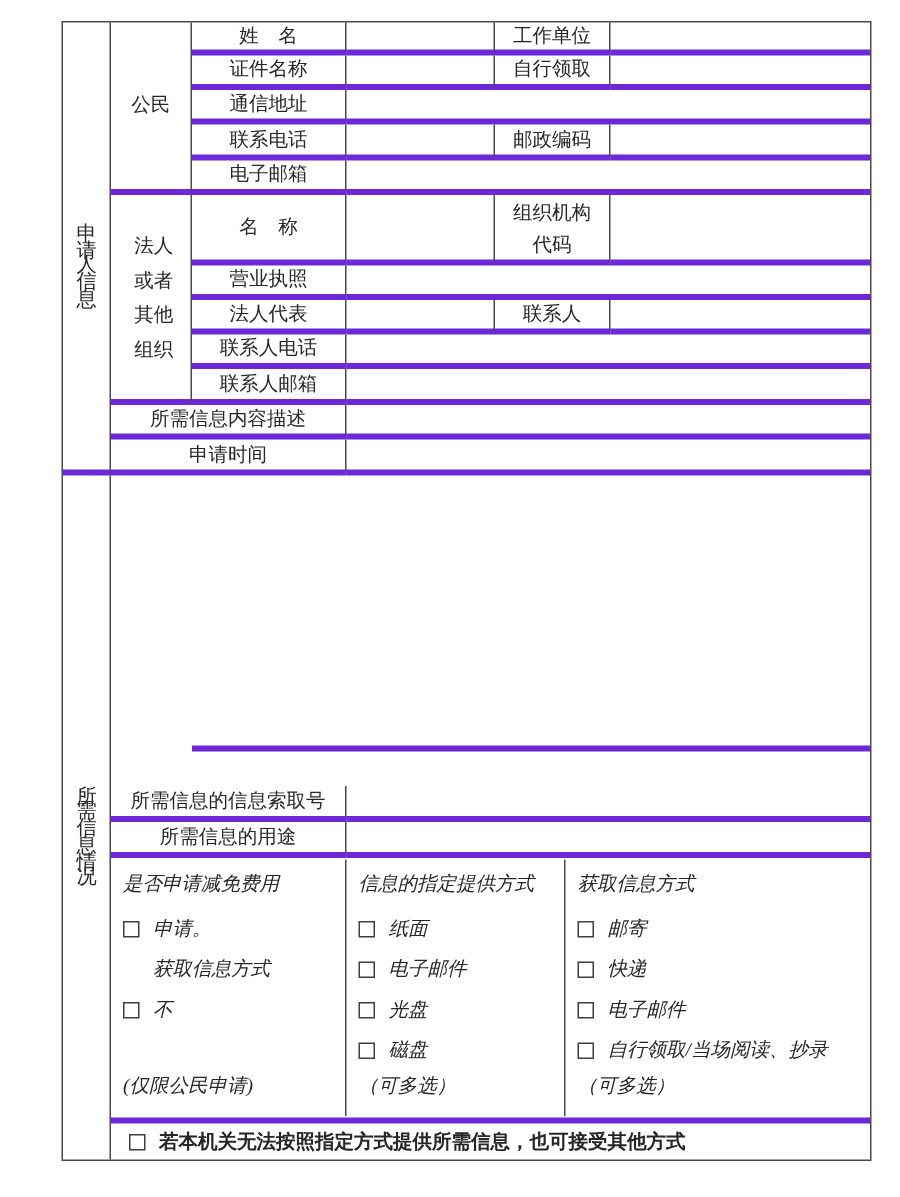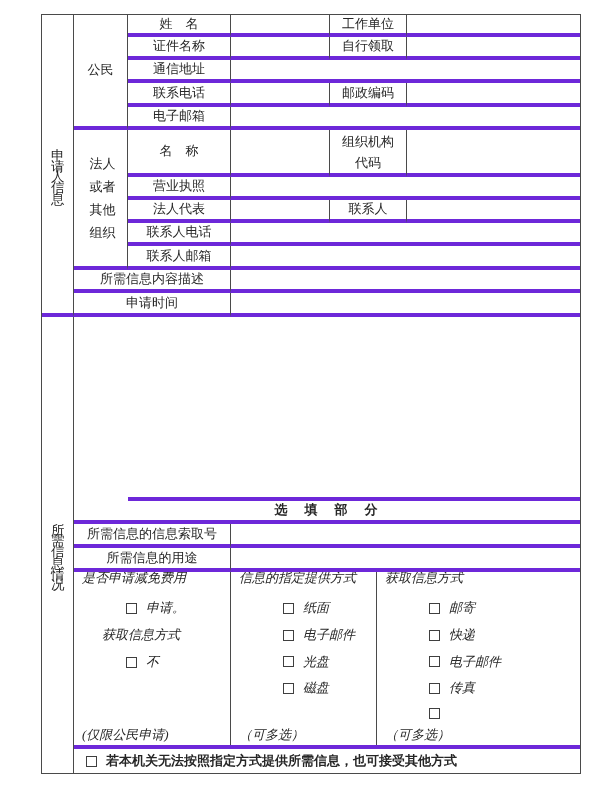--- a/index.html
+++ b/index.html
@@ -44,21 +44,21 @@
   .cbcol {
     display: flex; flex-direction: column;
     padding: 7px 6px 12px 8px;
     border-right: 1px solid #4a4a4a;
   }
   .cbcol:last-child { border-right: none; }
   .cbcol-1 { width: 157px; }
   .cbcol-2 { width: 146px; }
   .cbcol-3 { width: 203px; }
   .cbheader { line-height: 18px; }
-  .cbline { display: flex; align-items: center; margin-top: 12px; margin-left: 44px; }
+  .cbline { display: flex; align-items: center; margin-top: 12px; }
   .cbline.first { margin-top: 14px; }
   .cb {
     width: 11px; height: 11px;
     border: 1px solid #3f3f3f;
     margin-right: 9px;
     flex: none;
     background: #fff;
   }
   .cont { margin-left: 20px; margin-top: 11px; line-height: 16px; }
   .footnote-bottom { margin-top: auto; line-height: 16px; }
@@ -126,21 +126,20 @@
   <div class="cell er" style="grid-area:10/4/11/7"></div>
 
   <div class="cell label" style="grid-area:11/2/12/4">所需信息内容描述</div>
   <div class="cell er" style="grid-area:11/4/12/7"></div>
 
   <div class="cell label" style="grid-area:12/2/13/4">申请时间</div>
   <div class="cell er" style="grid-area:12/4/13/7"></div>
 
   <div class="cell er" style="grid-area:13/3/14/7"></div>
 
-  <div class="cell er optional-header" style="grid-area:14/2/15/7">选　填　部　分</div>
 
   <div class="cell label" style="grid-area:15/2/16/4">所需信息的信息索取号</div>
   <div class="cell er" style="grid-area:15/4/16/7"></div>
 
   <div class="cell label" style="grid-area:16/2/17/4">所需信息的用途</div>
   <div class="cell er" style="grid-area:16/4/17/7"></div>
 
   <div class="cell er cbrow" style="grid-area:17/2/18/7">
     <div class="cbrow-inner">
       <div class="cbcol cbcol-1">
@@ -185,24 +184,21 @@
         <div class="cbline">
           <span class="cb"></span>
           <span>快递</span>
         </div>
         <div class="cbline">
           <span class="cb"></span>
           <span>电子邮件</span>
         </div>
         <div class="cbline">
           <span class="cb"></span>
-          <span>传真</span>
-        </div>
-        <div class="cbline">
-          <span class="cb"></span>
+          <span>自行领取/当场阅读、抄录</span>
         </div>
         <div class="footnote-near">（可多选）</div>
       </div>
     </div>
   </div>
 
   <div class="cell er eb bottom-note" style="grid-area:18/2/19/7">
     <span class="cb"></span>
     <span>若本机关无法按照指定方式提供所需信息，也可接受其他方式</span>
   </div>

